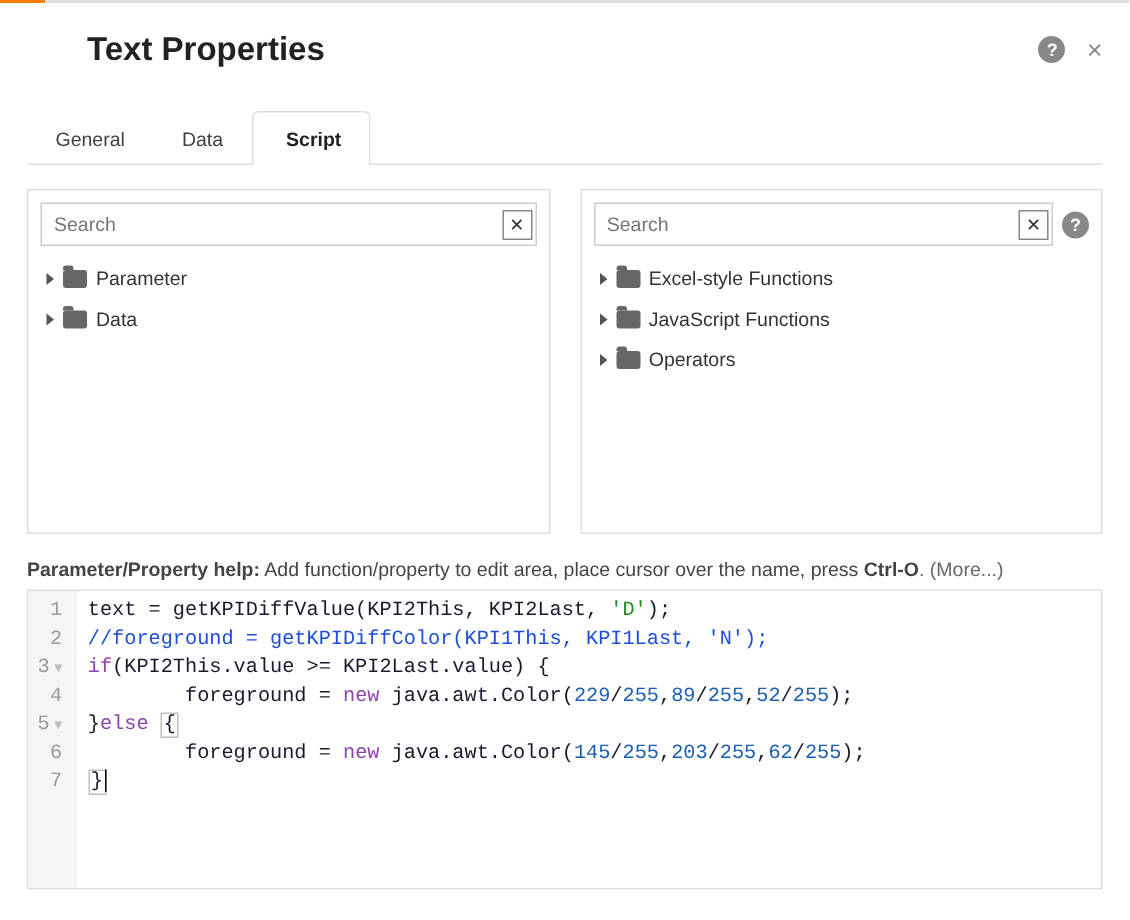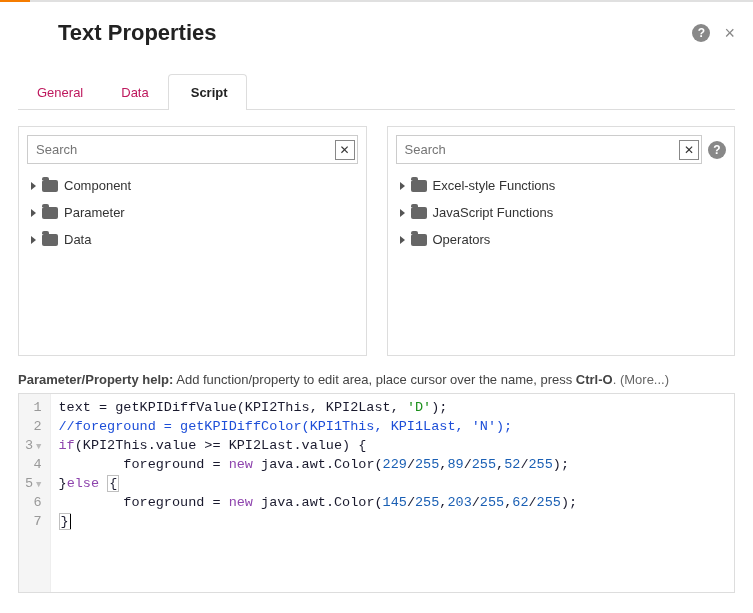--- a/index.html
+++ b/index.html
@@ -5,21 +5,21 @@
   * { box-sizing: border-box; margin: 0; padding: 0; }
   body { font-family: Arial, Helvetica, sans-serif; font-size: 13px; color: #333; background: #fff; width: 753px; height: 613px; overflow: hidden; border-top: 2px solid #e0e0e0; }
   .orange-strip { position: absolute; top: 0; left: 0; width: 30px; height: 2px; background: #f57c00; }
   .dialog { padding: 0 18px; }
   .header { display: flex; align-items: center; justify-content: space-between; padding: 18px 0 10px 0; margin-left: 40px; }
   .title { font-size: 22px; font-weight: bold; color: #222; }
   .header-actions { display: flex; align-items: center; gap: 14px; color: #777; }
   .help-circle { width: 18px; height: 18px; border-radius: 50%; background: #888; color: #fff; display: inline-flex; align-items: center; justify-content: center; font-size: 12px; font-weight: bold; cursor: pointer; }
   .close-x { font-size: 18px; cursor: pointer; color: #888; }
   .tabs { display: flex; border-bottom: 1px solid #ddd; margin-top: 18px; }
-  .tab { padding: 10px 18px; cursor: pointer; font-size: 13px; color: #be185d; border: 1px solid transparent; border-bottom: none; margin-bottom: -1px; }
+  .tab { padding: 10px 18px; cursor: pointer; font-size: 13px; color: #404040; border: 1px solid transparent; border-bottom: none; margin-bottom: -1px; }
   .tab.active { color: #222; font-weight: bold; border-color: #ddd; border-radius: 4px 4px 0 0; background: #fff; padding-left: 22px; }
   .panels { display: flex; gap: 20px; margin-top: 16px; }
   .panel { flex: 1; border: 1px solid #ddd; padding: 8px; min-height: 230px; }
   .search-row { display: flex; align-items: center; gap: 6px; margin-bottom: 8px; justify-content: center; }
   .search-wrap { flex: 1; display: flex; align-items: center; border: 1px solid #ccc; background: #fff; }
   .search-input { flex: 1; border: none; outline: none; padding: 6px 8px; font-size: 13px; color: #555; background: transparent; }
   .clear-box { width: 20px; height: 20px; border: 1px solid #888; display: inline-flex; align-items: center; justify-content: center; font-size: 12px; color: #333; cursor: pointer; margin-right: 2px; }
   .tree-item { display: flex; align-items: center; padding: 6px 4px; gap: 6px; cursor: pointer; color: #333; }
   .caret { width: 0; height: 0; border-top: 4px solid transparent; border-bottom: 4px solid transparent; border-left: 5px solid #555; }
   .folder { width: 16px; height: 12px; background: #666; border-radius: 2px; position: relative; }
@@ -66,25 +66,20 @@
     <div class="panel">
       <div class="search-row">
         <div class="search-wrap">
           <input class="search-input" placeholder="Search" style="">
           <span class="clear-box">✕</span>
         </div>
       </div>
       <div class="tree-item">
         <span class="caret"></span>
         <span class="folder"></span>
-        <span class="tree-label">Component</span>
-      </div>
-      <div class="tree-item">
-        <span class="caret"></span>
-        <span class="folder"></span>
         <span class="tree-label">Parameter</span>
       </div>
       <div class="tree-item">
         <span class="caret"></span>
         <span class="folder"></span>
         <span class="tree-label">Data</span>
       </div>
     </div>
 
     <div class="panel">

